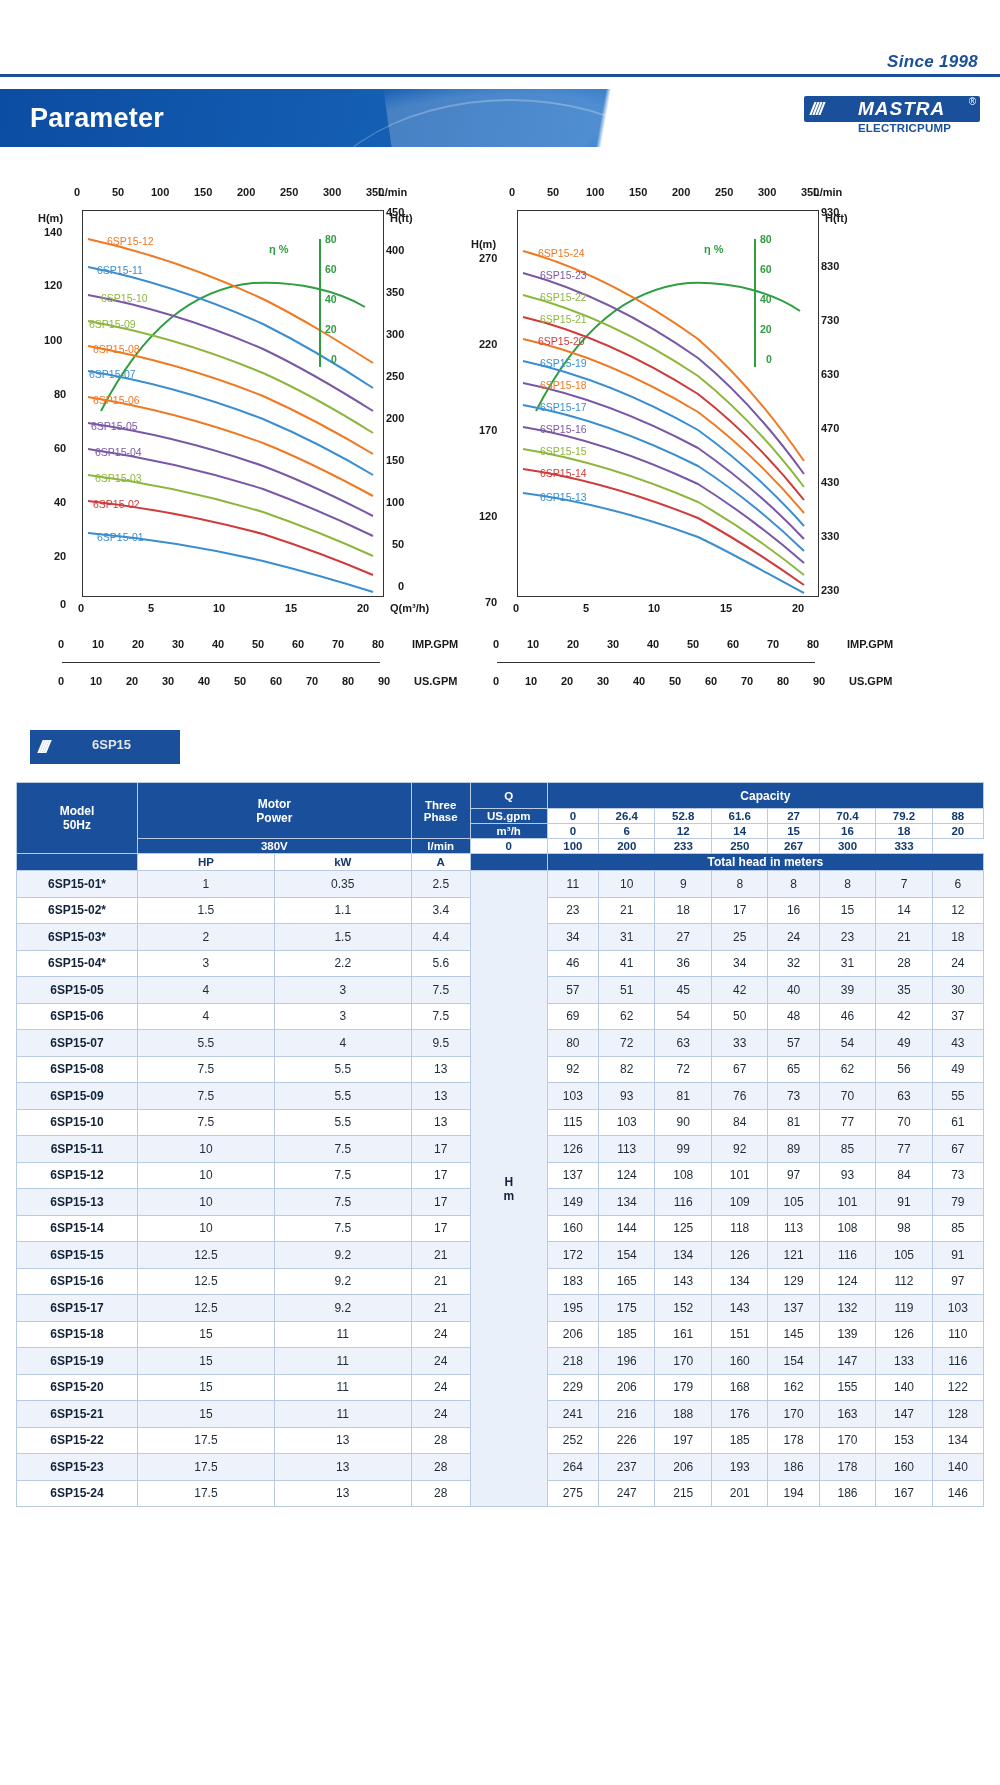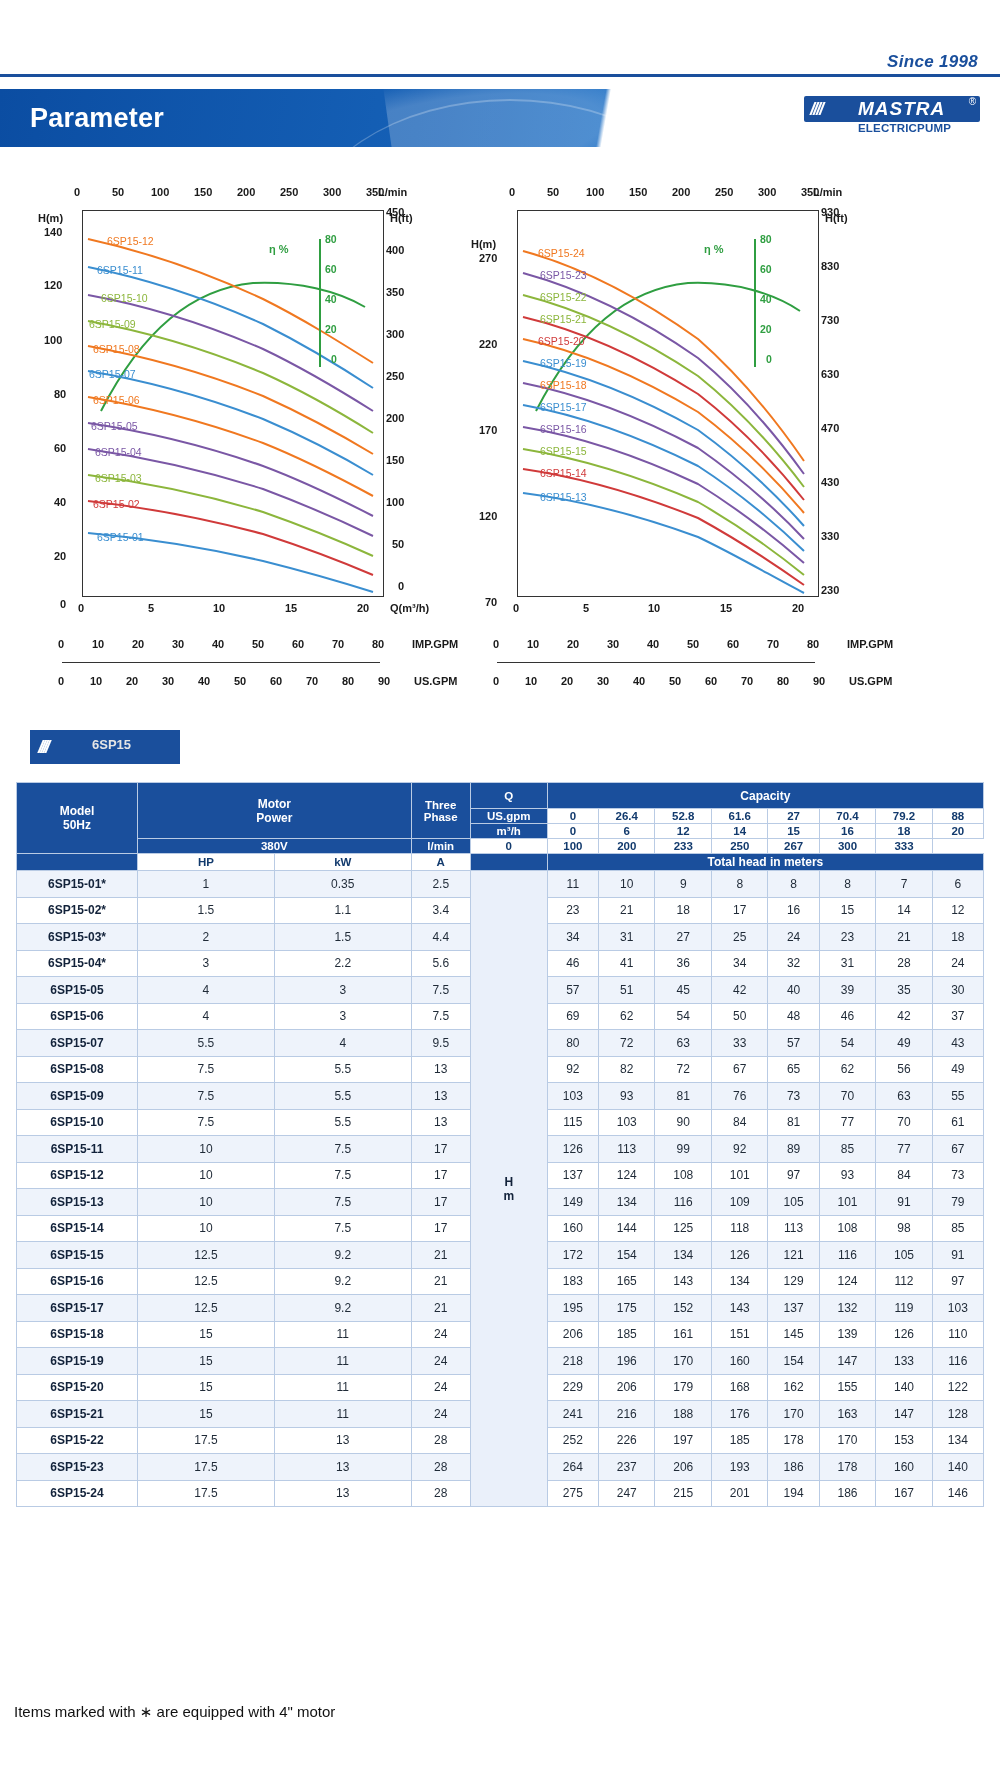--- a/index.html
+++ b/index.html
@@ -768,14 +768,13 @@
       <td>194</td>
       <td>186</td>
       <td>167</td>
       <td>146</td>
     </tr>
   </tbody>
 </table>
 </div>
 
 <div class="note">
-  <div>Items marked  with  ∗ are equipped with 4" motor</div>
 </div>
 
 </body></html>

